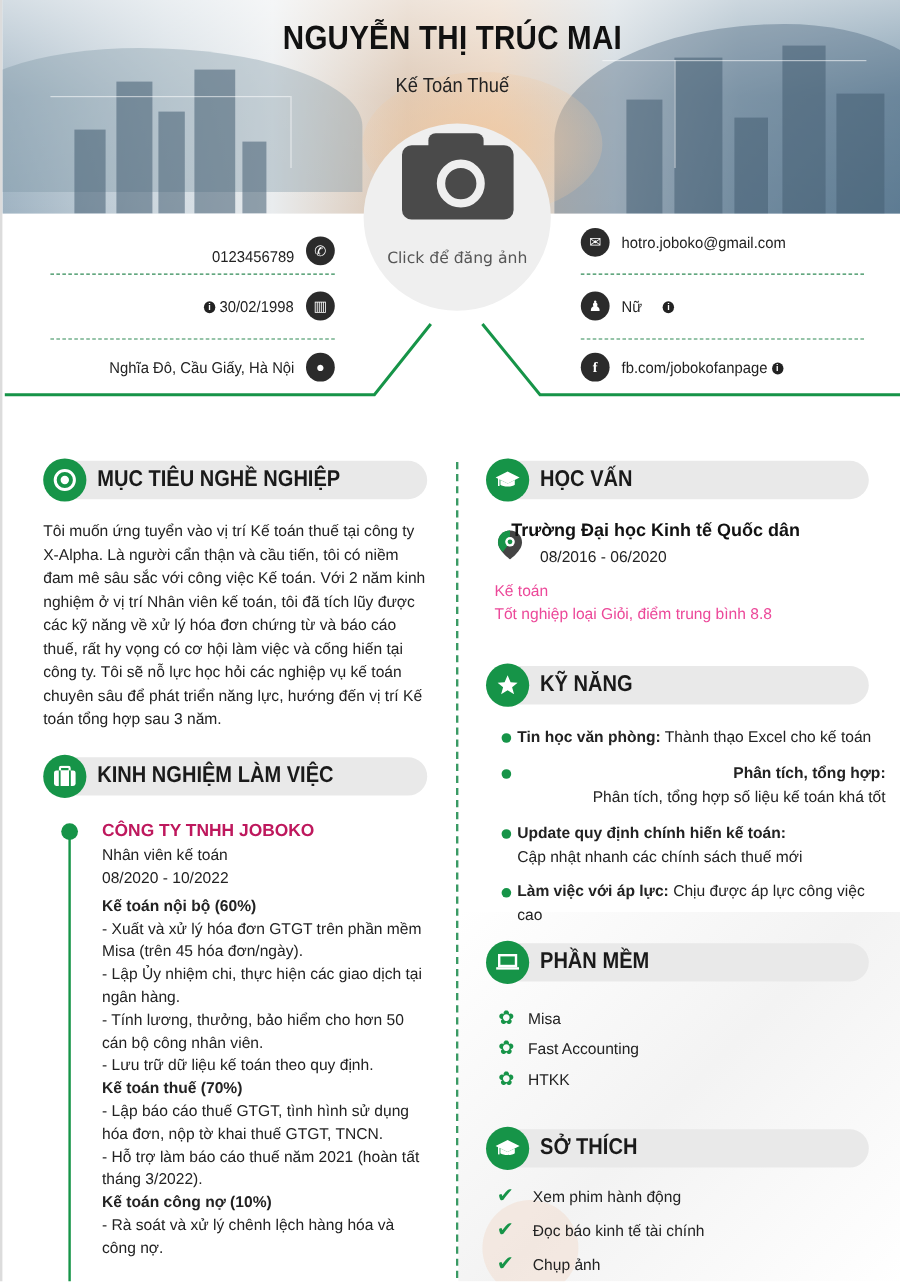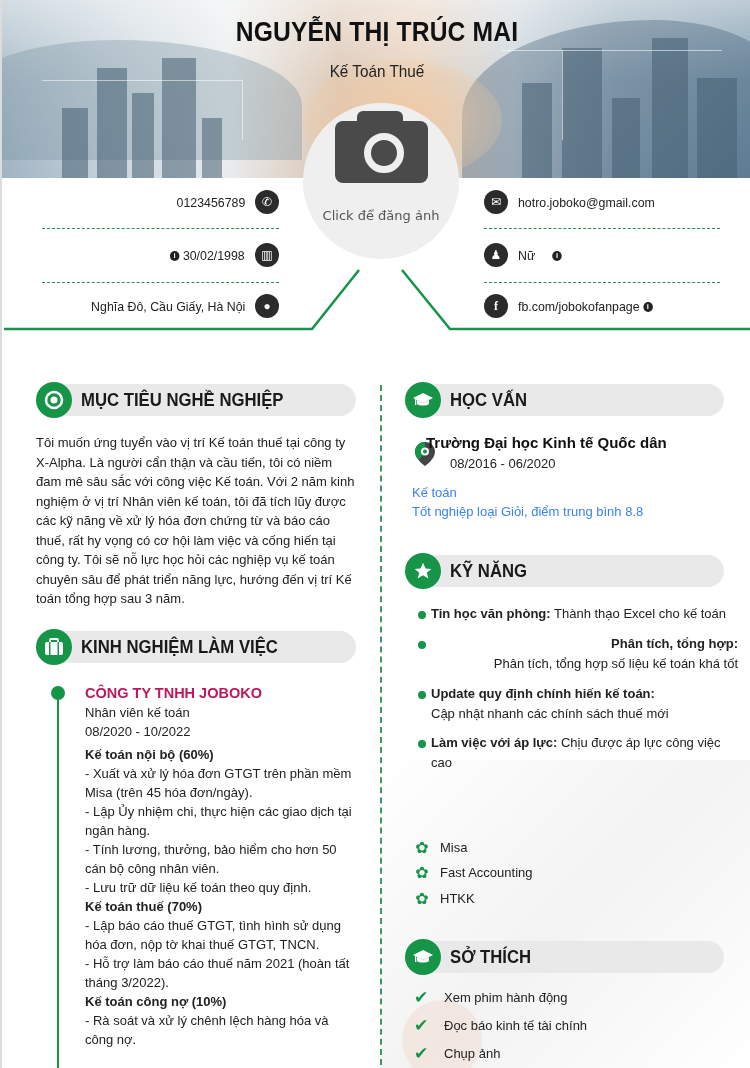--- a/index.html
+++ b/index.html
@@ -57,21 +57,21 @@
   .tl-line { position: absolute; left: 55px; top: 693px; width: 2px; height: 380px; background: #169448; }
   .tl-dot { position: absolute; left: 49px; top: 686px; width: 14px; height: 14px; border-radius: 50%; background: #169448; }
   .exp { position: absolute; left: 83px; top: 684px; width: 270px; font-size: 13px; line-height: 19px; color: #222; }
   .exp .company { font-weight: 700; font-size: 14.5px; color: #be185d; margin-bottom: 0; }
   .exp .bold { font-weight: 700; margin-top: 4px; }
 
   
   .edu-pin { position: absolute; left: 412px; top: 441px; width: 22px; height: 26px; }
   .edu-school { position: absolute; left: 424px; top: 434px; font-weight: 700; font-size: 15px; color: #111; }
   .edu-date { position: absolute; left: 448px; top: 456px; font-size: 13px; color: #222; }
-  .edu-detail { position: absolute; left: 410px; top: 483px; font-size: 13px; line-height: 19px; color: #3b82f6; }
+  .edu-detail { position: absolute; left: 410px; top: 483px; font-size: 13px; line-height: 19px; color: #ec4899; }
 
   
   .skill { position: absolute; left: 416px; width: 320px; font-size: 13px; line-height: 20px; color: #222; }
   .skill .dot { position: absolute; left: 0; top: 7px; width: 8px; height: 8px; border-radius: 50%; background: #169448; }
   .skill .sk-body { margin-left: 13px; }
   .skill .sk-title { font-weight: 700; }
 
   
   .soft { position: absolute; left: 412px; font-size: 13px; color: #222; display: flex; align-items: center; }
   .soft .gear { color: #169448; font-size: 16px; width: 16px; margin-right: 10px; text-align: center; }
@@ -117,21 +117,21 @@
     <polyline points="400,270 448,329 750,329" fill="none" stroke="#169448" stroke-width="2.5"></polyline>
   </svg>
 
   <div class="avatar">
     <div class="cam">
         <div class="lens"></div>
       </div>
     <div class="avatar-label">Click để đăng ảnh</div>
   </div>
 
-  <div class="contact-row left" style="top:183px;">
+  <div class="contact-row left" style="top:183px;align-items:flex-end;">
     <span class="txt">0123456789</span>
     <span class="cicon">✆</span>
   </div>
   <div class="dash-h" style="left:40px;top:228px;width:237px;"></div>
   <div class="contact-row left" style="top:236px;">
     <span class="txt"><span class="info-dot">i</span> <span>30/02/1998</span></span>
     <span class="cicon">▥</span>
   </div>
   <div class="dash-h" style="left:40px;top:282px;width:237px;"></div>
   <div class="contact-row left" style="top:287px;">
@@ -247,20 +247,29 @@
     <div class="sk-body">
         <div class="sk-title">Update quy định chính hiến kế toán:</div>
         <div>Cập nhật nhanh các chính sách thuế mới</div>
       </div>
   </div>
   <div class="skill" style="top:733px;">
     <span class="dot"></span>
     <div class="sk-body"><span class="sk-title">Làm việc với áp lực:</span> <span>Chịu được áp lực công việc cao</span></div>
   </div>
 
+  <div class="sec-head" style="left:406px;top:786px;width:316px;">
+    <div class="badge">
+      <svg width="20" height="16" viewBox="0 0 20 16">
+          <rect x="3" y="2" width="14" height="9" fill="none" stroke="#fff" stroke-width="2"></rect>
+          <rect x="0.5" y="12" width="19" height="2" fill="#fff"></rect>
+        </svg>
+    </div>
+    <span class="htxt">PHẦN MỀM</span>
+  </div>
   <div class="soft" style="top:838px;">
     <span class="gear">✿</span>
     <span>Misa</span>
   </div>
   <div class="soft" style="top:863px;">
     <span class="gear">✿</span>
     <span>Fast Accounting</span>
   </div>
   <div class="soft" style="top:889px;">
     <span class="gear">✿</span>

